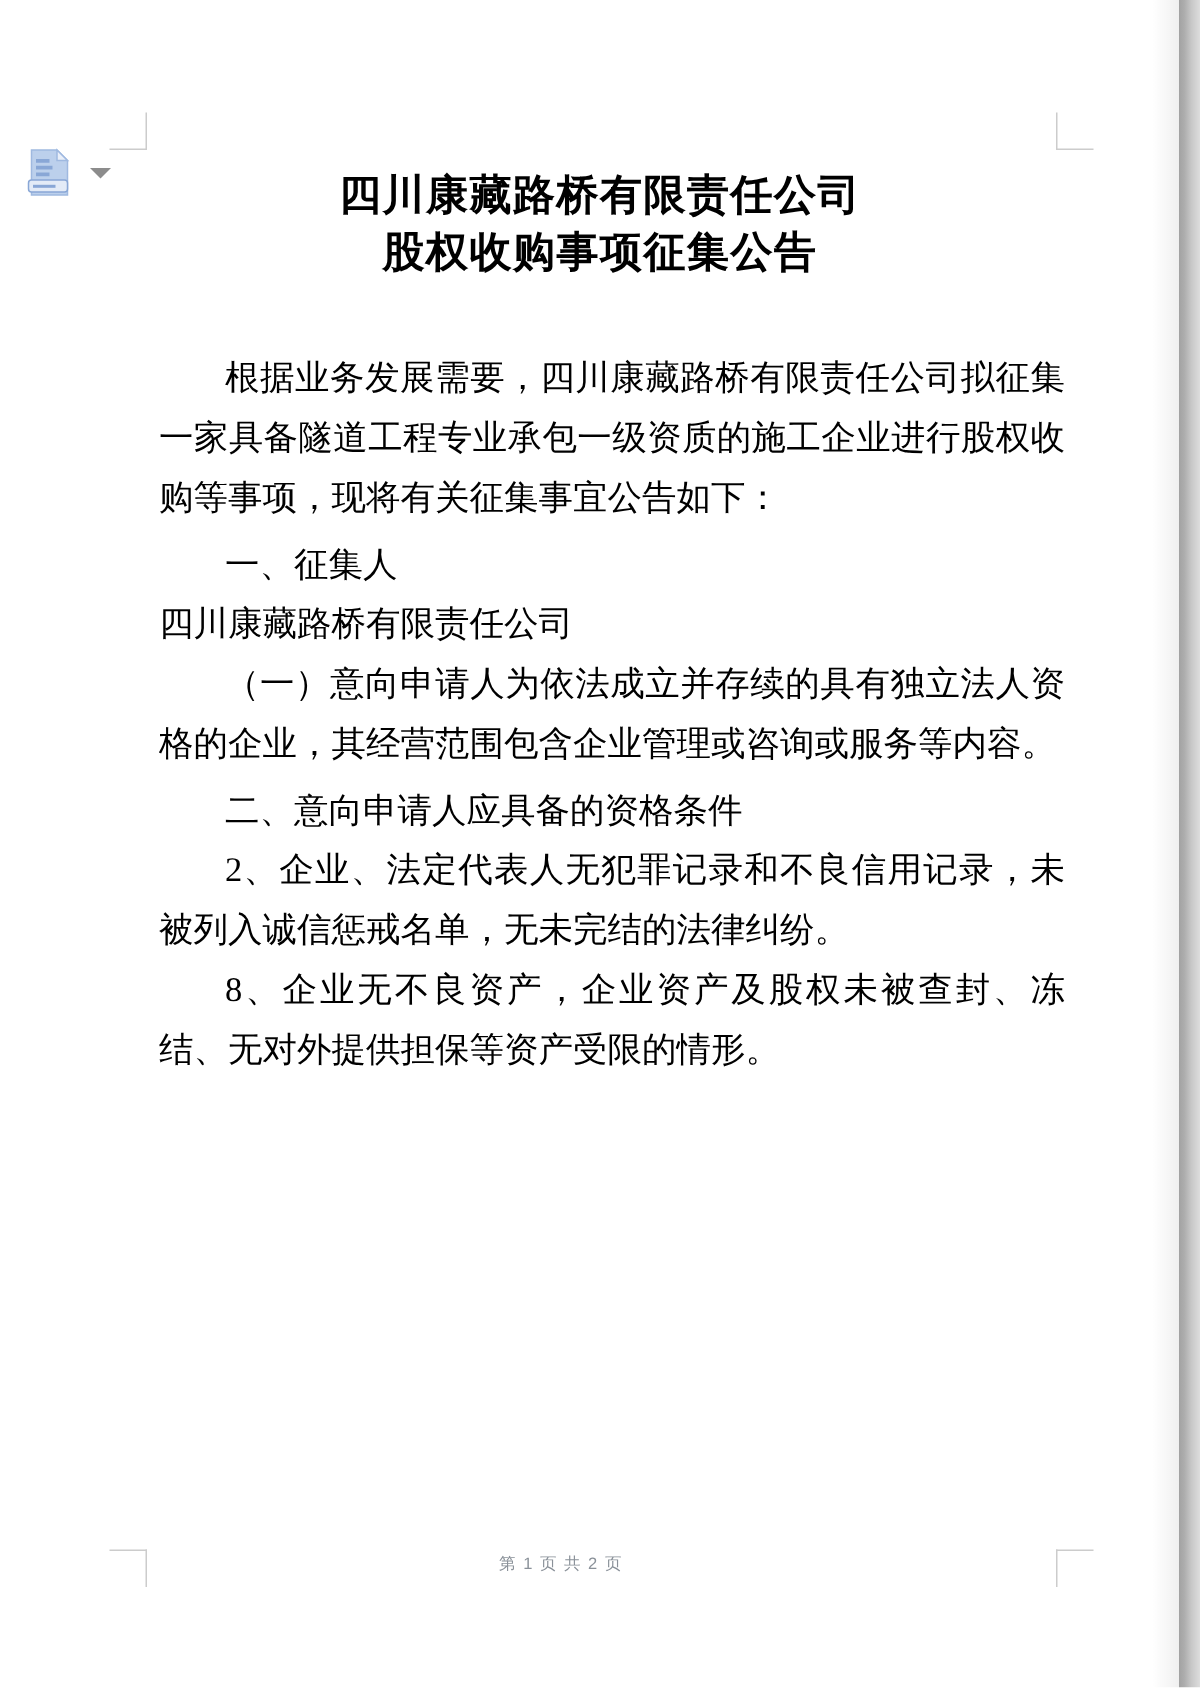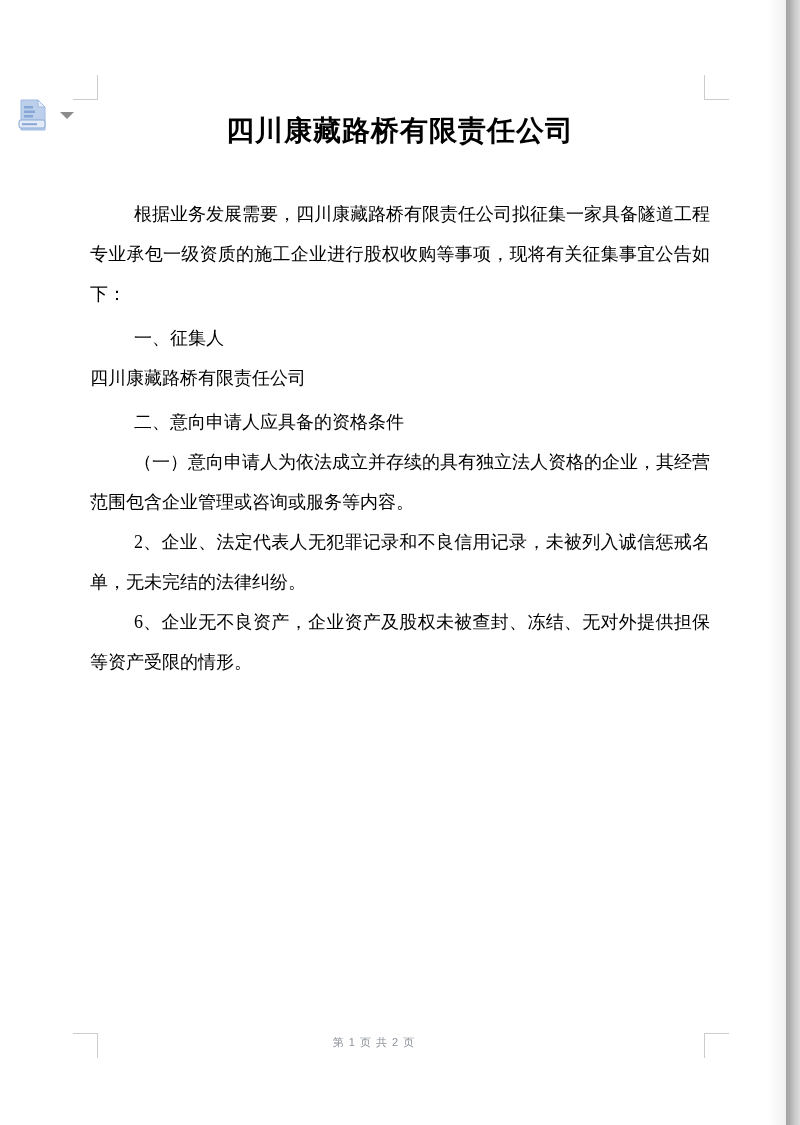--- a/index.html
+++ b/index.html
@@ -44,24 +44,25 @@
   .doc { position:absolute; left:90px; top:112px; width:620px; }
   .title-line {
     text-align:center;
     font-size:28px; font-weight:bold;
     line-height:38px;
     letter-spacing:1px;
     font-family:"Liberation Serif", serif;
   }
   .body-block {
     margin-top:44px;
-    font-size:18px;
+    font-size:23px;
     line-height:40px;
     text-align:justify;
     text-justify:inter-ideograph;
+    margin-left:16px;
   }
   p.para { margin:0; }
   p.body-indent { text-indent:44px; }
   p.body-plain  { text-indent:0; }
   p.heading {
     text-indent:44px;
     font-weight:normal;
     margin-top:4px;
     font-family:"Liberation Sans", sans-serif;
   }
@@ -96,25 +97,26 @@
       <rect x="6" y="17" width="9" height="2.5" fill="#89a7d6"></rect>
       <rect x="1" y="22" width="26" height="8" rx="2" fill="#e3ebf7" stroke="#89a7d6" stroke-width="1"></rect>
       <rect x="4" y="25.2" width="15" height="2" fill="#89a7d6"></rect>
     </svg>
   </span>
   <span class="dropdown-arrow"></span>
 </div>
 
 <div class="doc">
   <div class="title-line">四川康藏路桥有限责任公司</div>
+  <div class="title-line">股权收购事项征集公告</div>
 
   <div class="body-block">
     <p class="para body-indent">根据业务发展需要，四川康藏路桥有限责任公司拟征集一家具备隧道工程专业承包一级资质的施工企业进行股权收购等事项，现将有关征集事宜公告如下：</p>
     <p class="para heading">一、征集人</p>
     <p class="para body-plain">四川康藏路桥有限责任公司</p>
+    <p class="para body-indent">（一）意向申请人为依法成立并存续的具有独立法人资格的企业，其经营范围包含企业管理或咨询或服务等内容。</p>
     <p class="para heading">二、意向申请人应具备的资格条件</p>
-    <p class="para body-indent">（一）意向申请人为依法成立并存续的具有独立法人资格的企业，其经营范围包含企业管理或咨询或服务等内容。</p>
     <p class="para body-indent">2、企业、法定代表人无犯罪记录和不良信用记录，未被列入诚信惩戒名单，无未完结的法律纠纷。</p>
-    <p class="para body-indent">6、企业无不良资产，企业资产及股权未被查封、冻结、无对外提供担保等资产受限的情形。</p>
+    <p class="para body-indent">8、企业无不良资产，企业资产及股权未被查封、冻结、无对外提供担保等资产受限的情形。</p>
   </div>
 </div>
 
 <div class="footer">第 1 页 共 2 页</div>
 
 </body></html>

